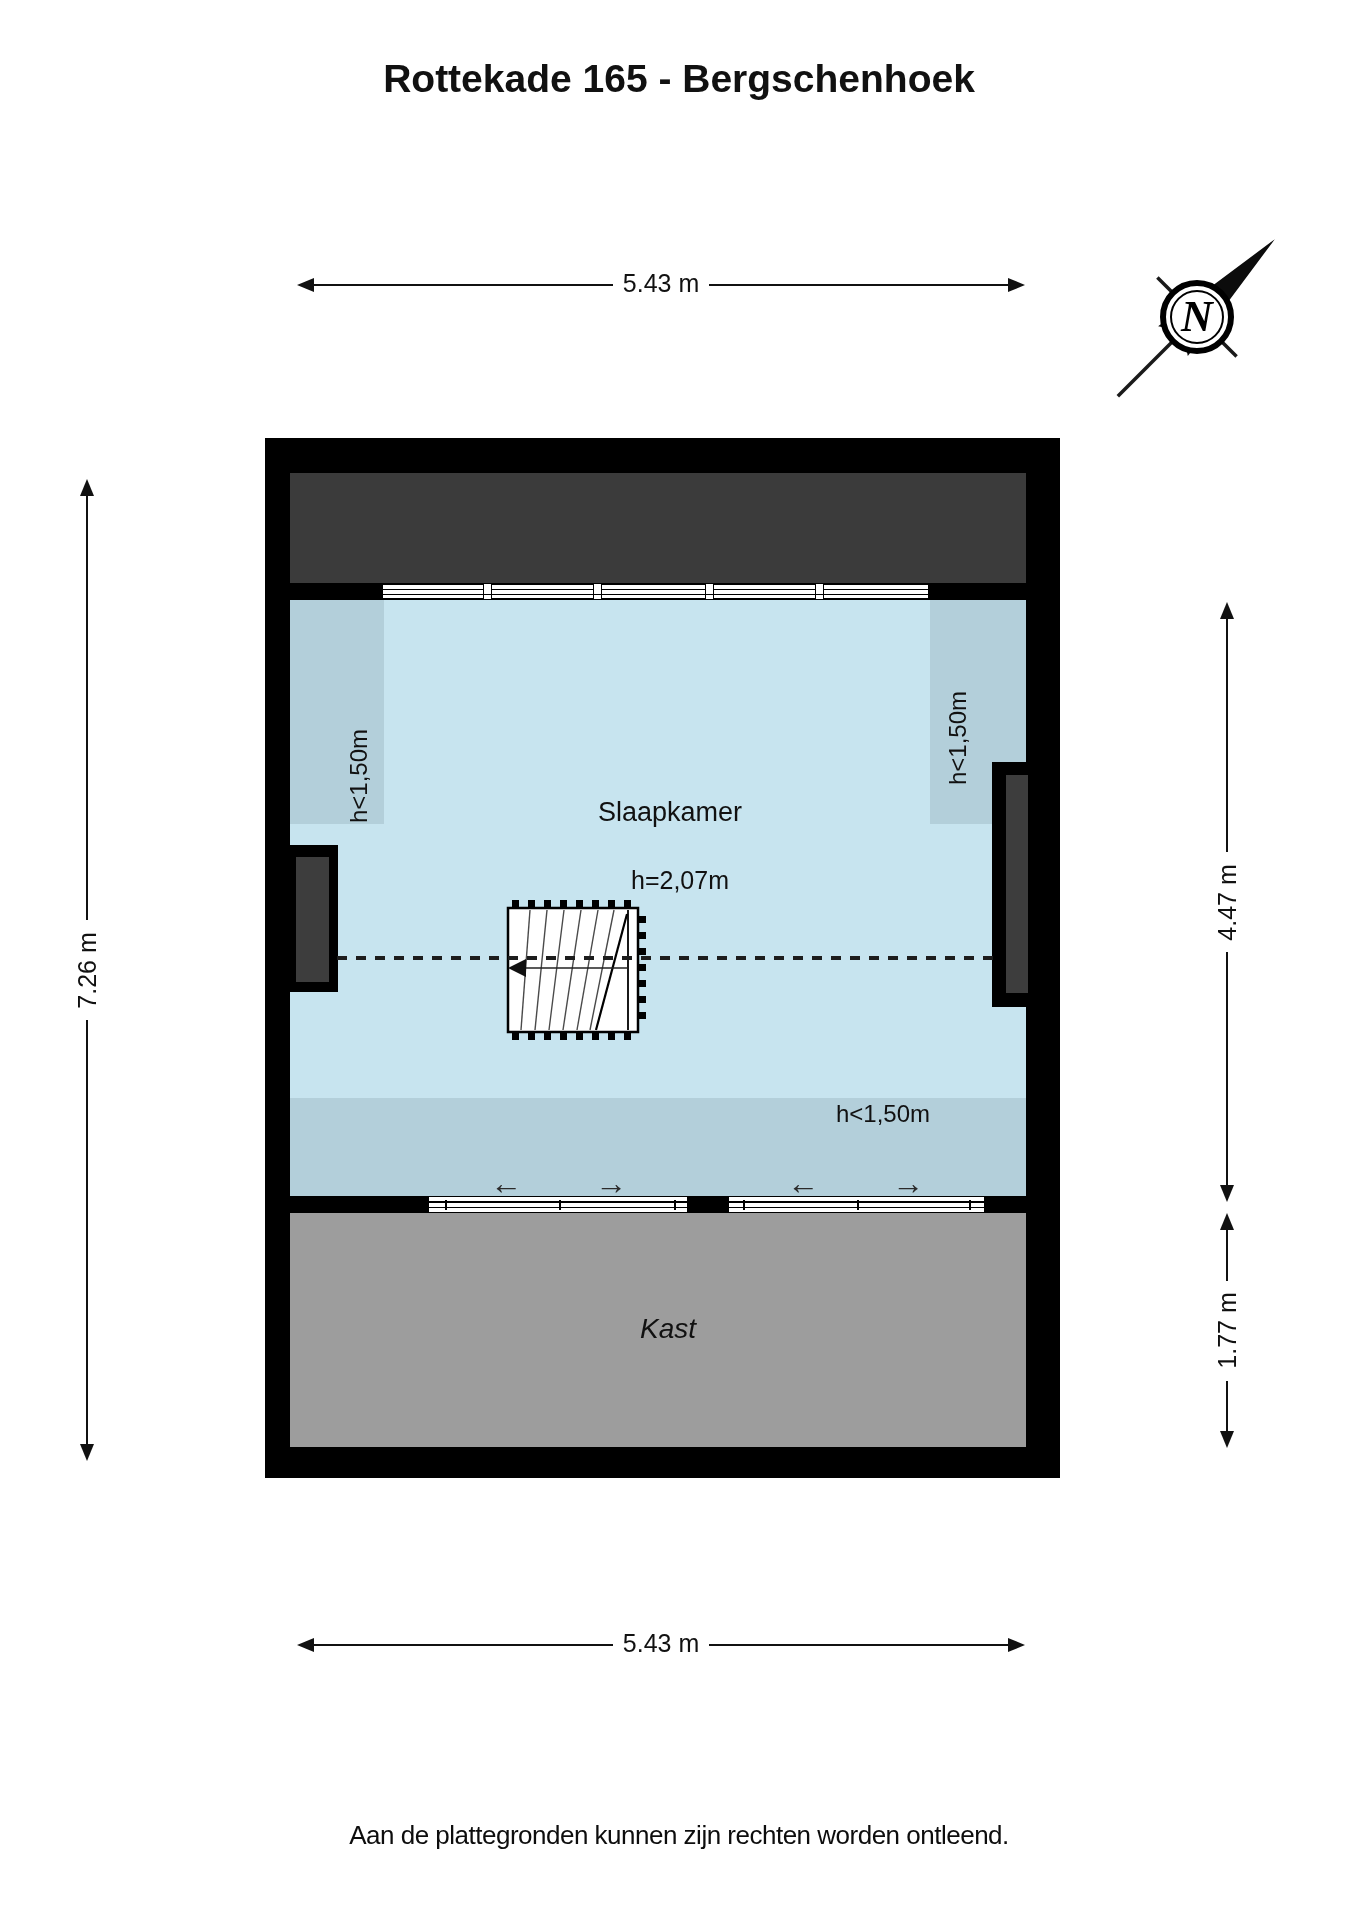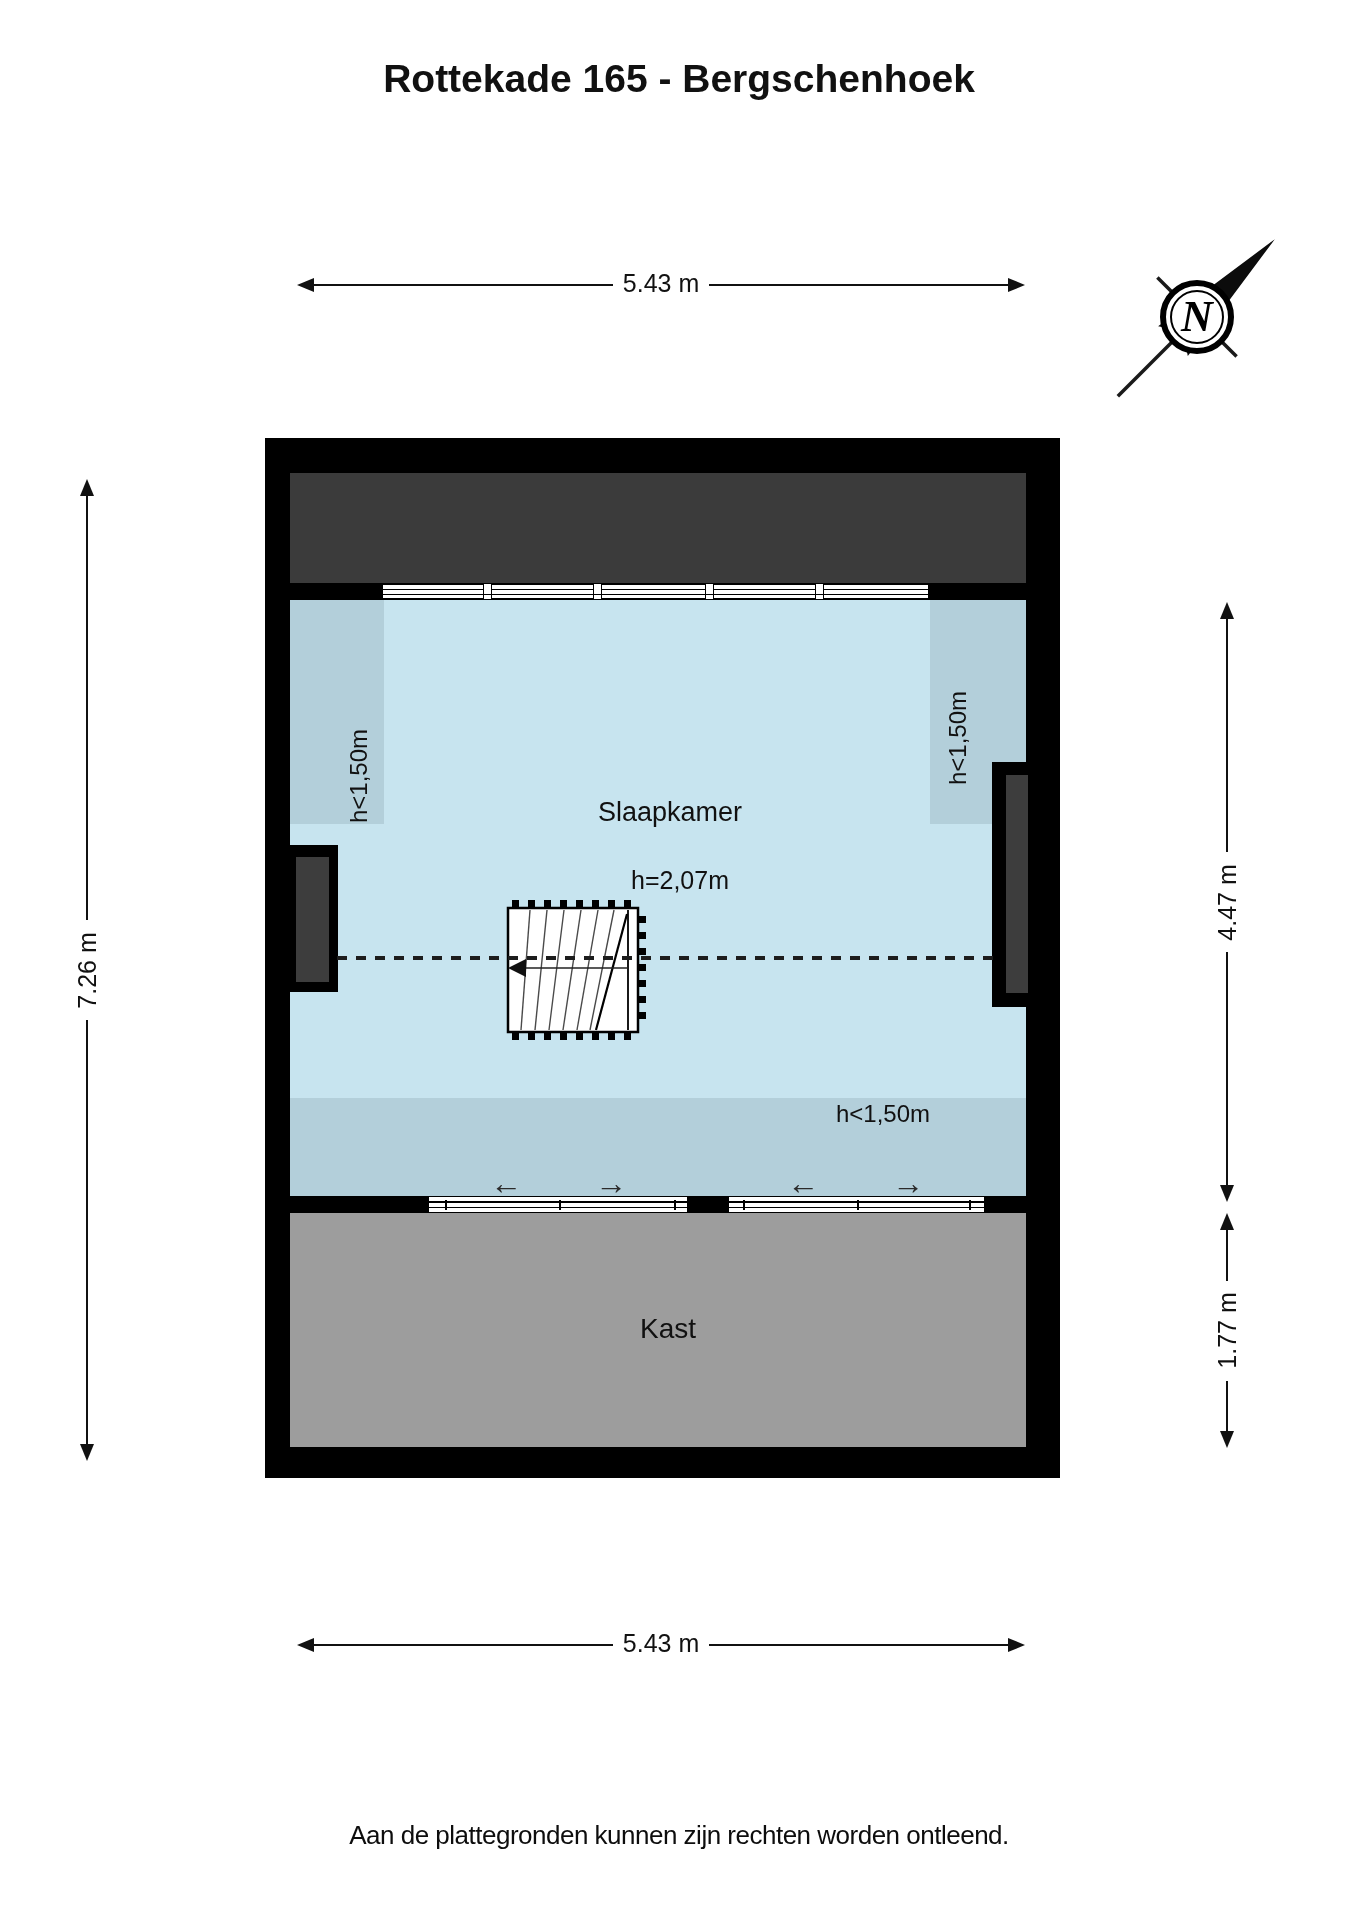--- a/index.html
+++ b/index.html
@@ -51,21 +51,21 @@
   .door-inset{background:#3d3d3d;}
 
   .dash-line{left:72px;top:518px;width:656px;height:4px;z-index:6;
     background:repeating-linear-gradient(90deg,#1d1d1d 0 10px,transparent 10px 19px);}
 
   .ctr{position:absolute;transform:translate(-50%,-50%);white-space:nowrap;}
   .rot{position:absolute;transform:translate(-50%,-50%) rotate(-90deg);white-space:nowrap;}
   .room-name{font-size:27px;}
   .room-height{font-size:25px;}
   .low-label{font-size:24px;}
-  .kast-label{font-size:28px;}
+  .kast-label{font-size:28px;font-style:italic;}
   .slide-arrow{font-size:32px;color:#2b2b2b;font-weight:normal;}
 
   
   .footer{position:absolute;left:0;right:0;top:1818px;text-align:center;
           font-size:26px;line-height:34px;letter-spacing:-0.5px;color:#0d0d0d;}
 </style>
 </head>
 <body>
 
 <div id="page">

